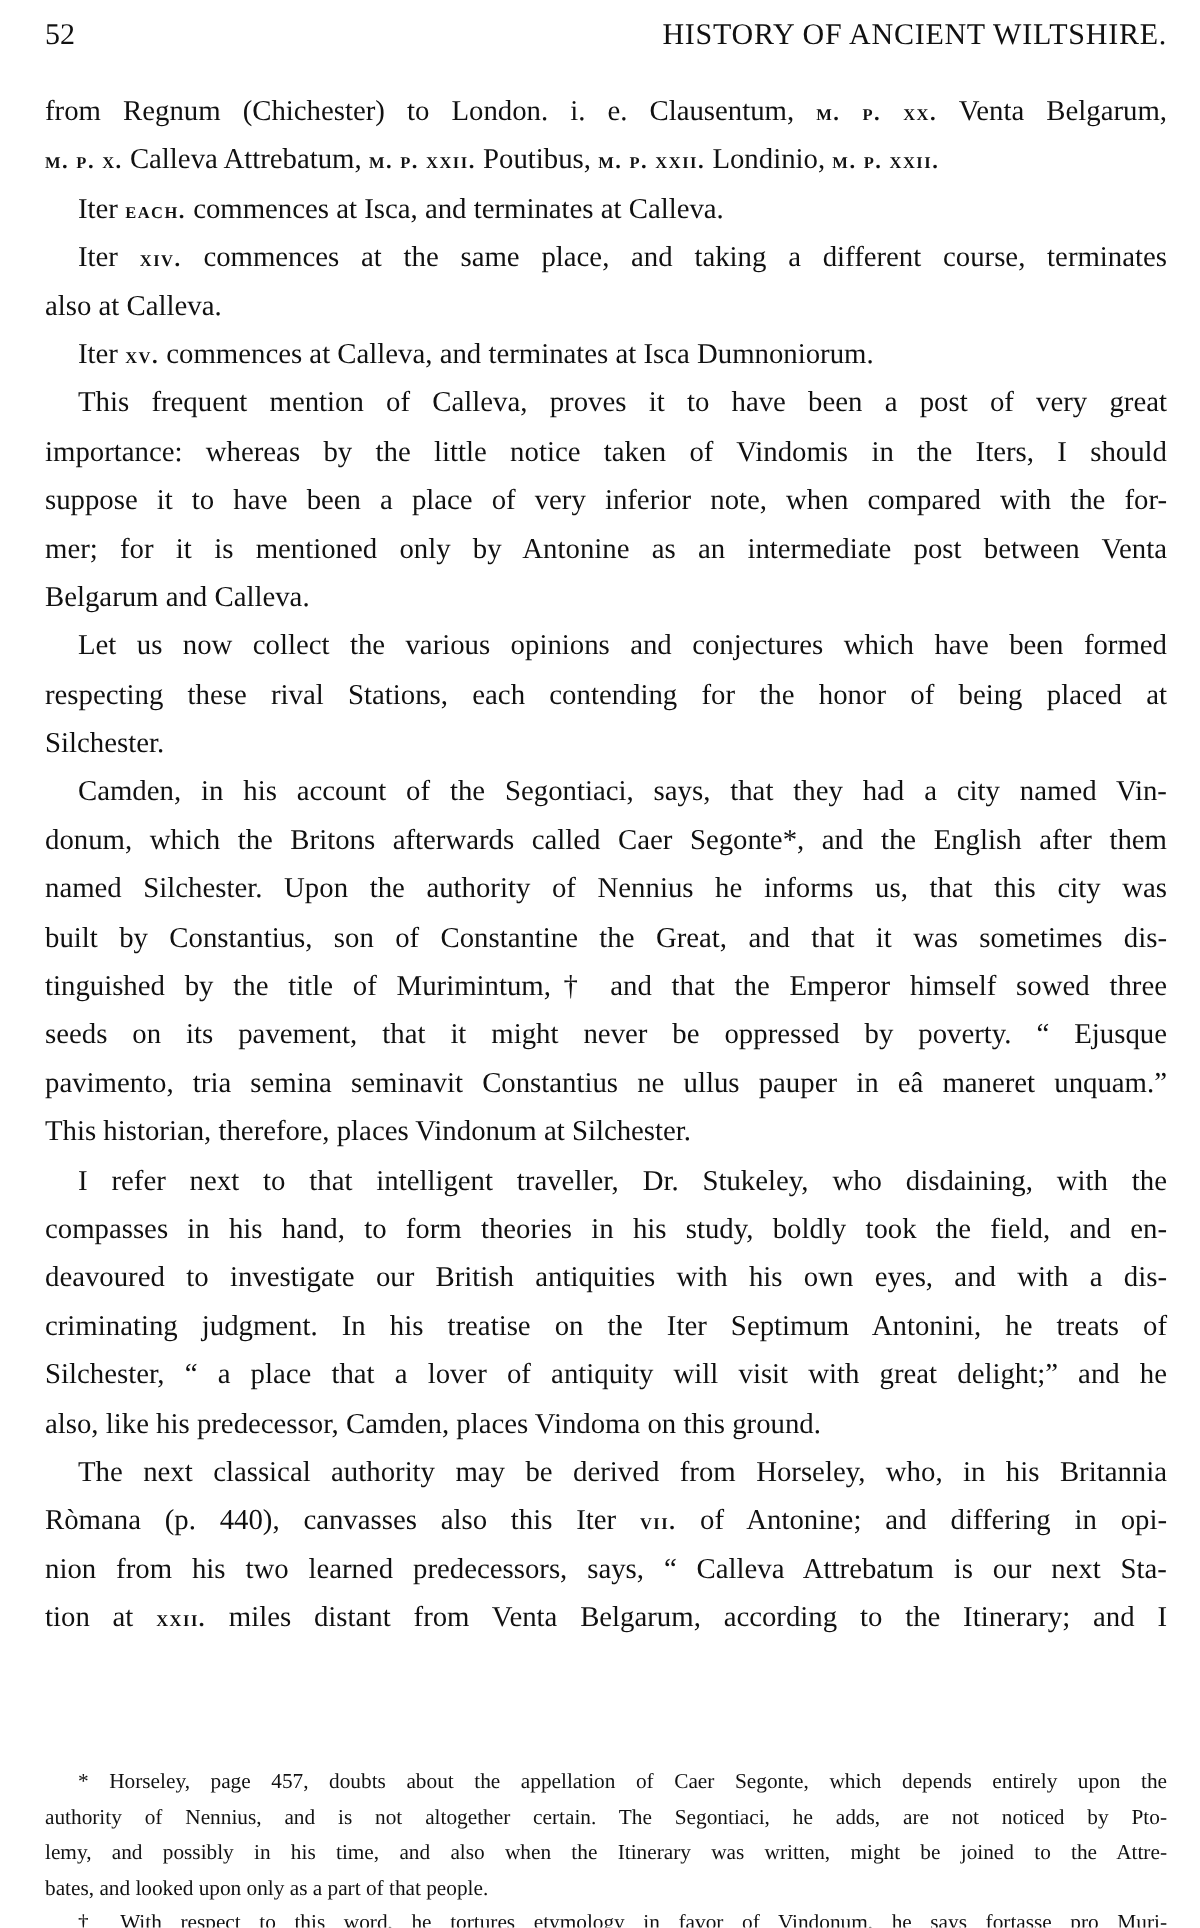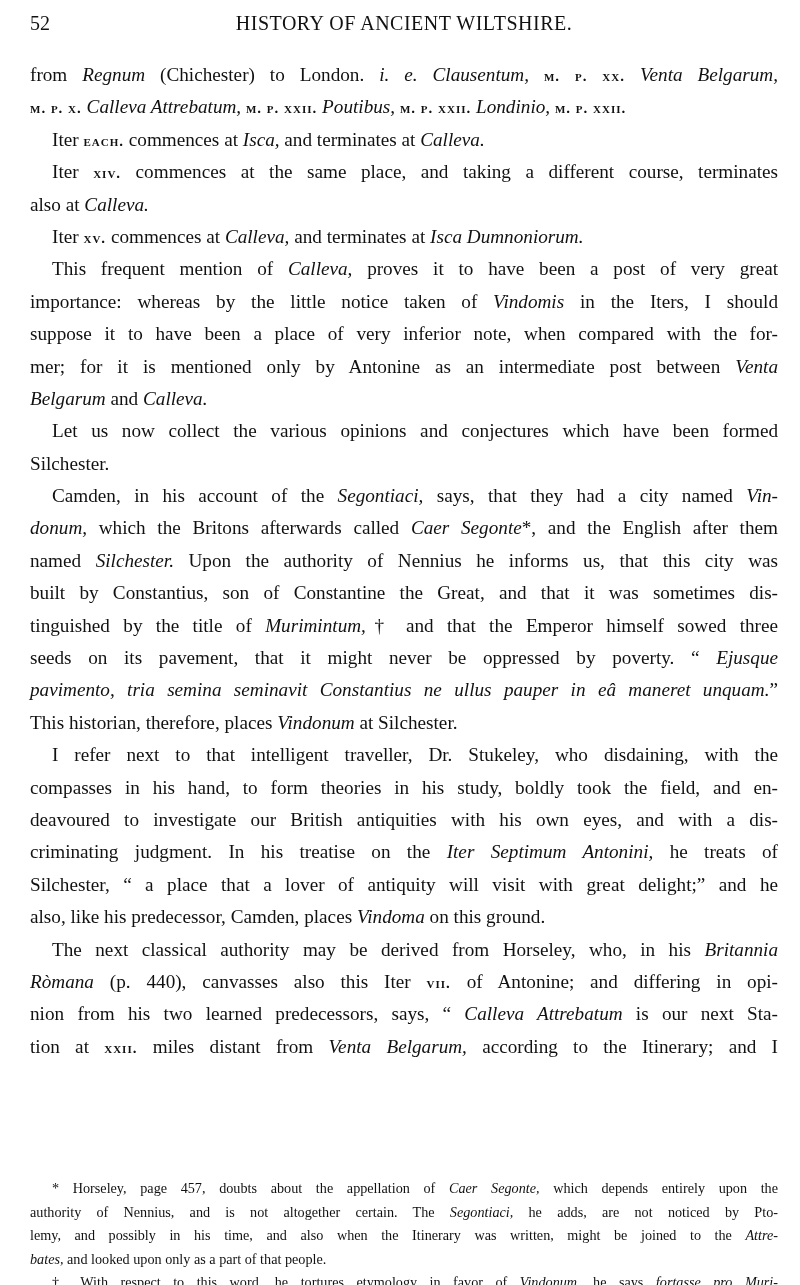--- a/index.html
+++ b/index.html
@@ -1,24 +1,24 @@
 <!DOCTYPE html>
 <html><head>
 <meta charset="utf-8">
 <style>
   html, body { margin: 0; padding: 0; background: #ffffff; }
   body { width: 800px; height: 1285px; position: relative; overflow: hidden; color: #111; font-family: "Liberation Serif", "DejaVu Serif", serif; }
   .header { position: absolute; top: 12px; left: 30px; width: 748px; height: 30px; text-decoration: underline; }
   .page-number { position: absolute; left: 0; top: 0; font-size: 20px; }
-  .running-title { position: absolute; left: 0; right: 0; top: 0; text-align: center; font-size: 20px; letter-spacing: 0.5px; }
+  .running-title { position: absolute; left: 0; right: 0; top: 0; text-align: right; font-size: 20px; letter-spacing: 0.5px; }
   .body-text { position: absolute; top: 59px; left: 30px; width: 748px; }
   .line { height: 32.4px; line-height: 32.4px; font-size: 19.2px; white-space: nowrap; text-align: justify; text-align-last: justify; }
   .line.last { text-align-last: left; }
   .line.indent { padding-left: 22px; }
-  .i { font-style: italic; }
+  .i { }
   .sc { font-variant: small-caps; font-size: 15px; letter-spacing: 1px; font-weight: bold; }
   .footnotes { position: absolute; top: 1133px; left: 30px; width: 748px; margin-top: 44px; }
   .fline { height: 23.6px; line-height: 23.6px; font-size: 14.2px; white-space: nowrap; text-align: justify; text-align-last: justify; }
   .fline.last { text-align-last: left; }
   .fline.indent { padding-left: 22px; }
 </style>
 </head>
 <body>
 
 <div class="header">
@@ -32,20 +32,21 @@
     <div class="line indent last"><span>Iter </span><span class="sc">each.</span><span> commences at </span><span class="i">Isca,</span><span> and terminates at </span><span class="i">Calleva.</span></div>
     <div class="line indent"><span>Iter </span><span class="sc">xiv.</span><span> commences at the same place, and taking a different course, terminates</span></div>
     <div class="line last"><span>also at </span><span class="i">Calleva.</span></div>
     <div class="line indent last"><span>Iter </span><span class="sc">xv.</span><span> commences at </span><span class="i">Calleva,</span><span> and terminates at </span><span class="i">Isca Dumnoniorum.</span></div>
     <div class="line indent"><span>This frequent mention of </span><span class="i">Calleva,</span><span> proves it to have been a post of very great</span></div>
     <div class="line"><span>importance: whereas by the little notice taken of </span><span class="i">Vindomis</span><span> in the Iters, I should</span></div>
     <div class="line"><span>suppose it to have been a place of very inferior note, when compared with the for-</span></div>
     <div class="line"><span>mer; for it is mentioned only by Antonine as an intermediate post between </span><span class="i">Venta</span></div>
     <div class="line last"><span class="i">Belgarum</span><span> and </span><span class="i">Calleva.</span></div>
     <div class="line indent"><span>Let us now collect the various opinions and conjectures which have been formed</span></div>
+    <div class="line"><span>respecting these rival Stations, each contending for the honor of being placed at</span></div>
     <div class="line last"><span>Silchester.</span></div>
     <div class="line indent"><span>Camden, in his account of the </span><span class="i">Segontiaci,</span><span> says, that they had a city named </span><span class="i">Vin-</span></div>
     <div class="line"><span class="i">donum,</span><span> which the Britons afterwards called </span><span class="i">Caer Segonte</span><span>*, and the English after them</span></div>
     <div class="line"><span>named </span><span class="i">Silchester.</span><span>  Upon the authority of Nennius he informs us, that this city was</span></div>
     <div class="line"><span>built by Constantius, son of Constantine the Great, and that it was sometimes dis-</span></div>
     <div class="line"><span>tinguished by the title of </span><span class="i">Murimintum,</span><span>† and that the Emperor himself sowed three</span></div>
     <div class="line"><span>seeds on its pavement, that it might never be oppressed by poverty.  “ </span><span class="i">Ejusque</span></div>
     <div class="line"><span class="i">pavimento, tria semina seminavit Constantius ne ullus pauper in eâ maneret unquam.</span><span>”</span></div>
     <div class="line last"><span>This historian, therefore, places </span><span class="i">Vindonum</span><span> at Silchester.</span></div>
     <div class="line indent"><span>I refer next to that intelligent traveller, Dr. Stukeley, who disdaining, with the</span></div>

